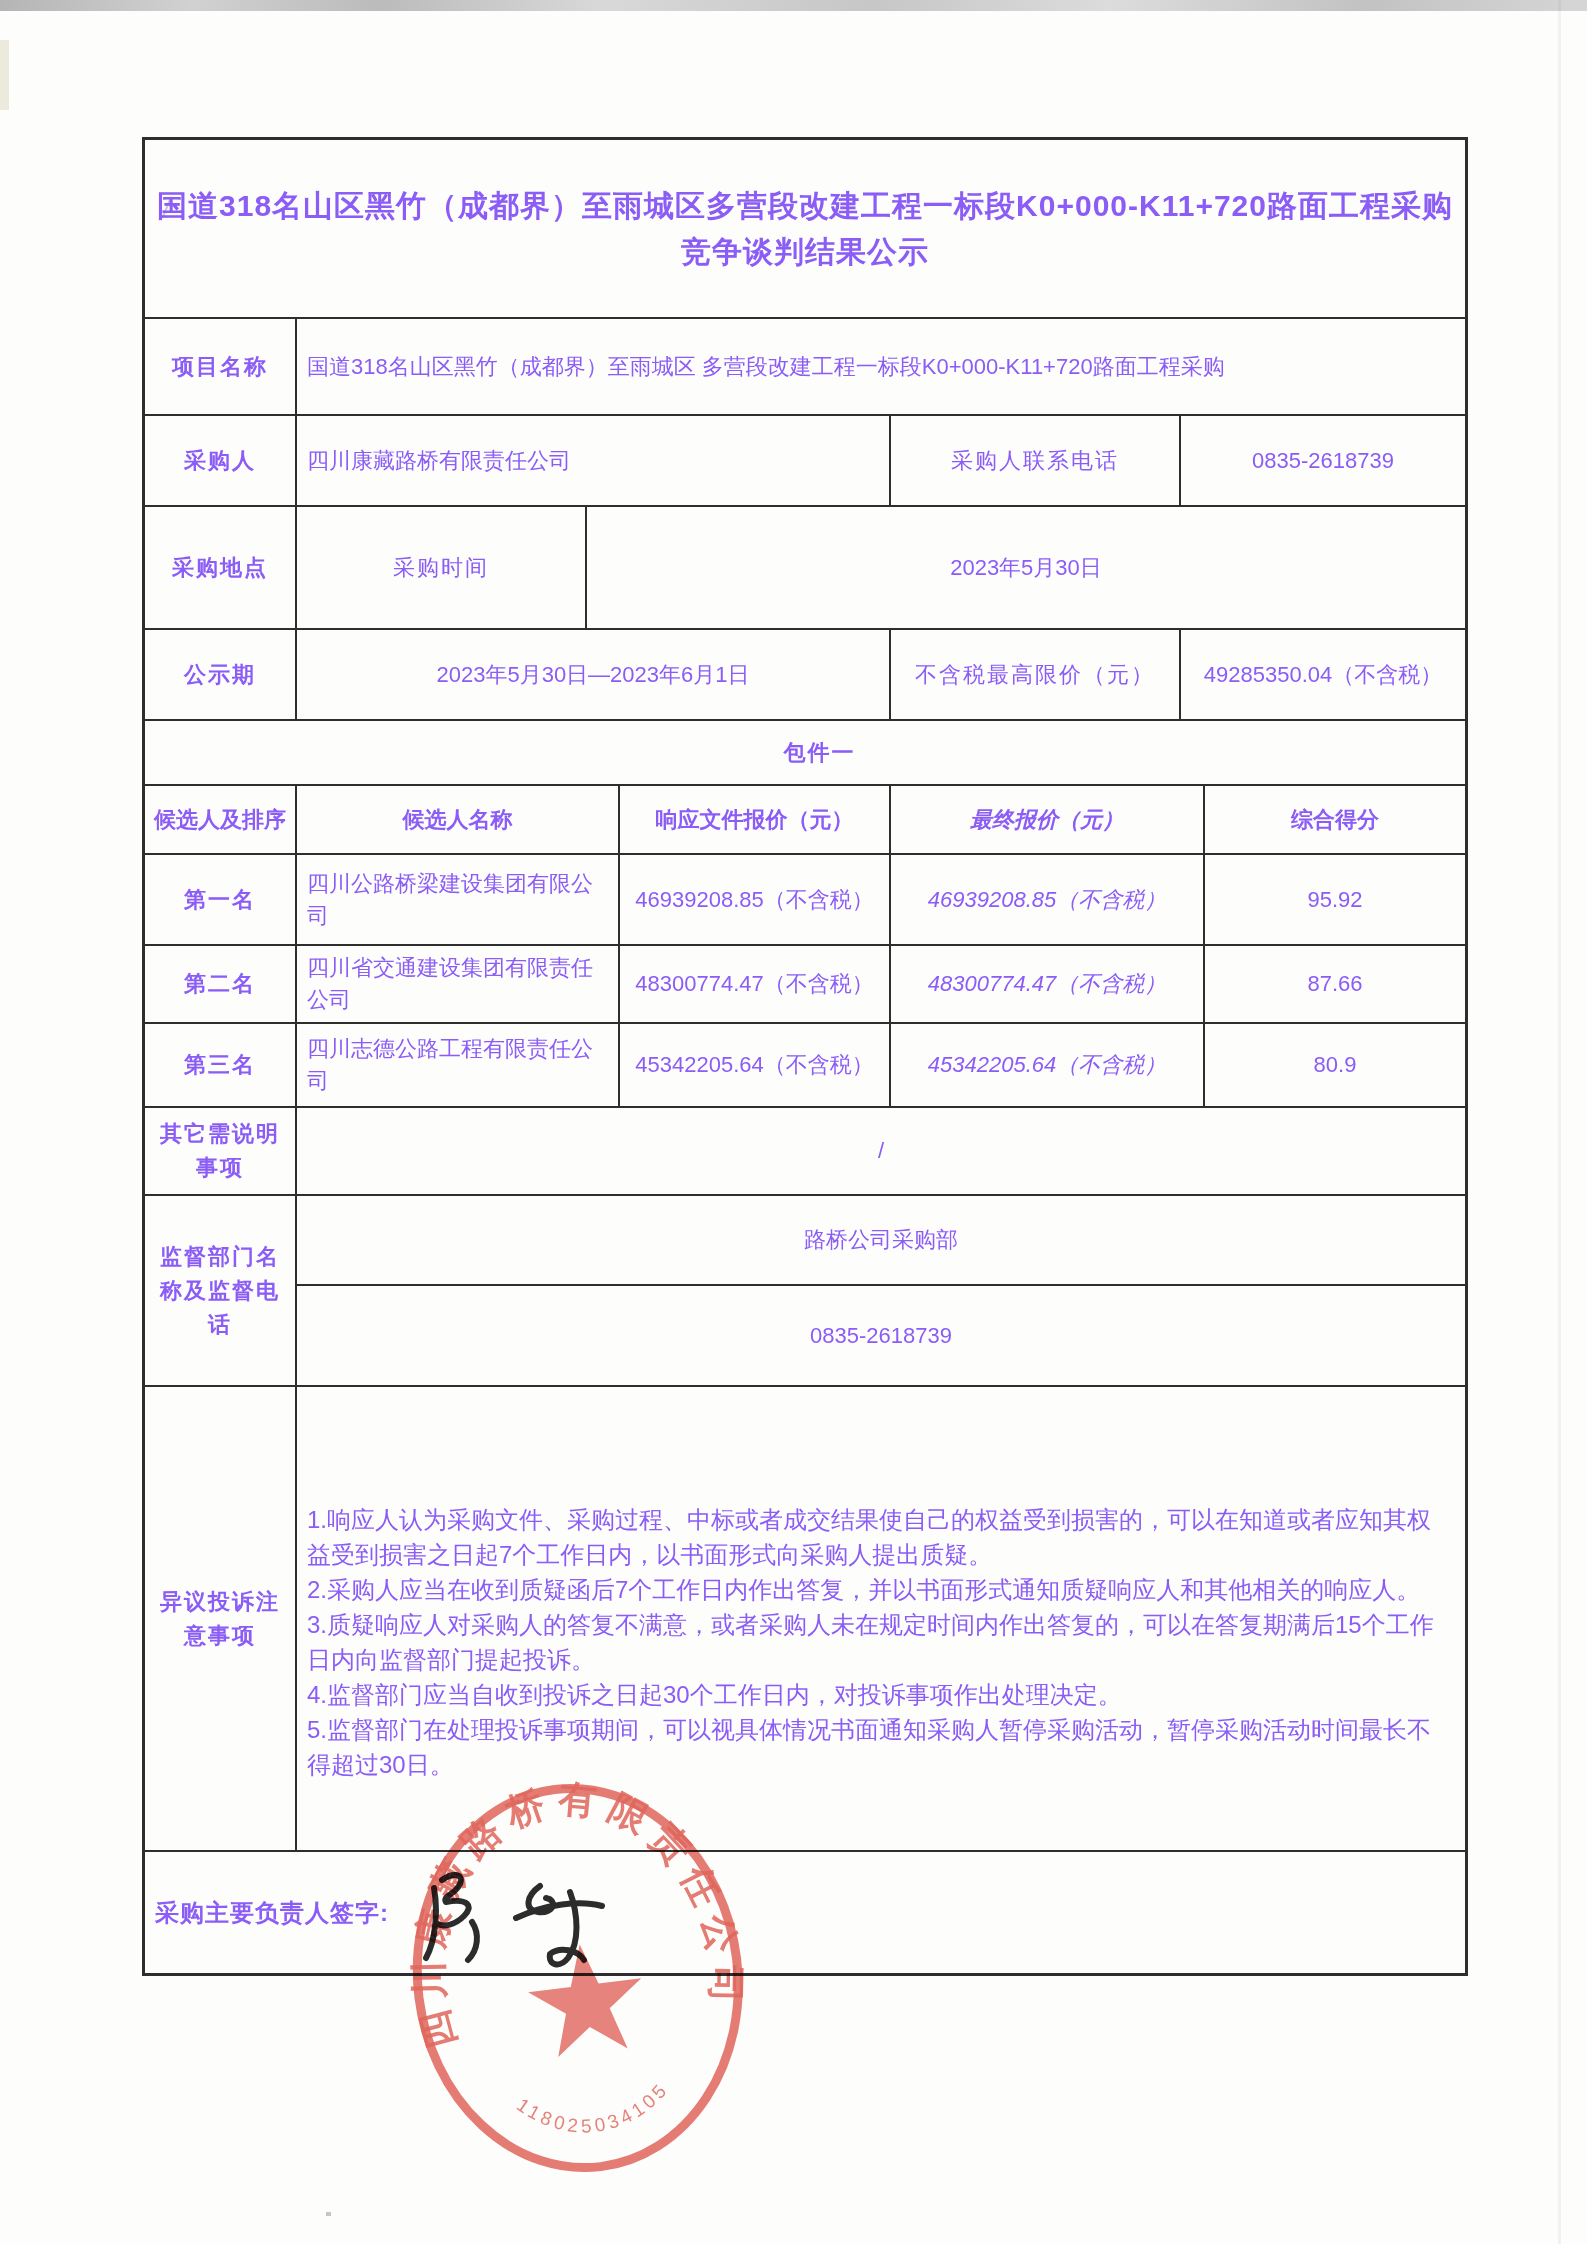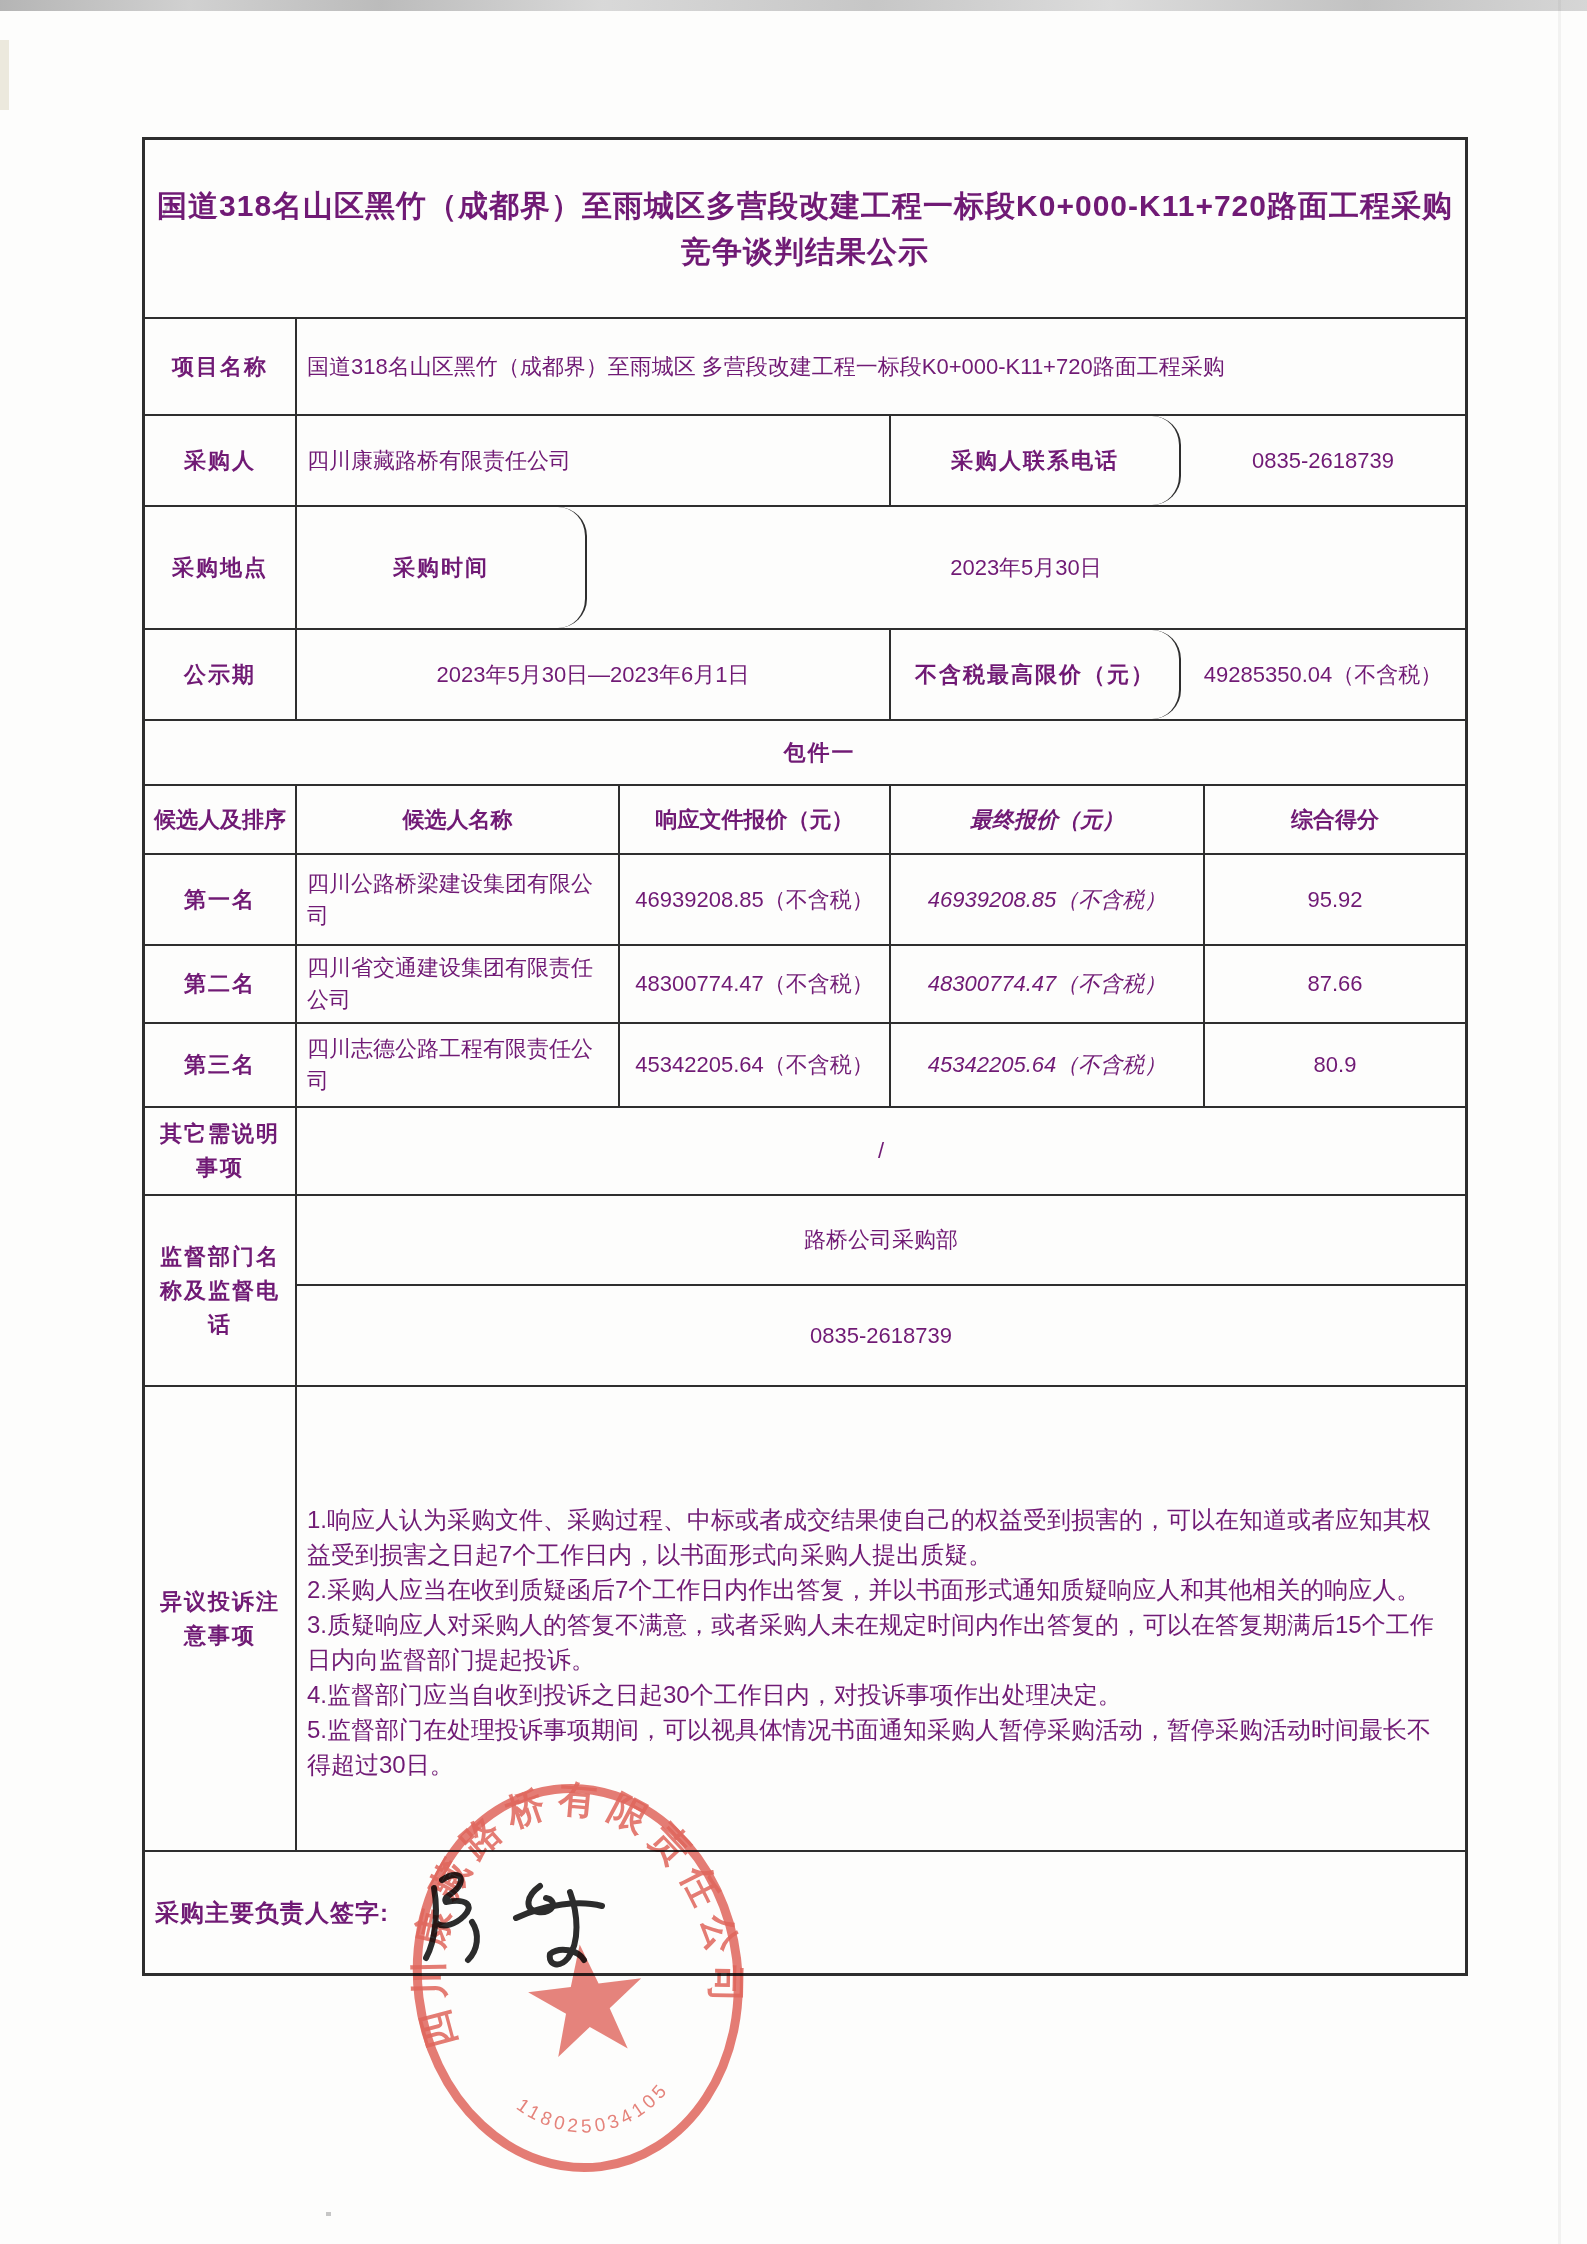--- a/index.html
+++ b/index.html
@@ -1,21 +1,21 @@
 <!DOCTYPE html>
 <html><head>
 <meta charset="utf-8">
 <style>
   html,body{margin:0;padding:0;background:#ffffff;}
   .sheet{
     position:relative;
     width:1587px;height:2244px;
     background:#fdfdfc;
     font-family:"Liberation Sans","DejaVu Sans",sans-serif;
-    color:#701a75;
+    color:#8b5cf6;
     overflow:hidden;
   }
   
   .scan-top{position:absolute;top:0;left:0;width:100%;height:11px;opacity:.85;
     background:linear-gradient(90deg,#a8a8a8 0%,#c9c9c9 12%,#b0b0b0 24%,#d2d2d2 38%,#bdbdbd 55%,#d6d6d6 70%,#b8b8b8 86%,#cfcfcf 100%);}
   .scan-right{position:absolute;right:26px;top:0;width:3px;height:100%;background:rgba(110,110,110,.08);}
   .mark-left{position:absolute;left:0;top:40px;width:9px;height:70px;background:#dcd5bd;opacity:.5;}
   .mark-slash{position:absolute;left:166px;top:196px;width:2px;height:22px;background:#9a9a9a;transform:rotate(22deg);opacity:.55;}
   .mark-dot{position:absolute;left:326px;top:2212px;width:5px;height:4px;background:#8f8f8f;opacity:.5;}
 
@@ -27,21 +27,21 @@
   .cell:last-child{border-right:none;}
   .grow{flex:1;}
   .w-lab{width:152px;}
   .w-mid{width:594px;}
   .w-c4{width:290px;}
   .w-name{width:323px;}
   .w-doc{width:271px;}
   .w-final{width:314px;font-style:italic;}
   .left{justify-content:flex-start;text-align:left;padding:0 10px;}
   .lbl{font-weight:700;letter-spacing:2px;line-height:34px;}
-  .lbl2{font-weight:700;letter-spacing:2px;border-radius:29px;}
+  .lbl2{font-weight:400;letter-spacing:2px;}
   .bold{font-weight:700;letter-spacing:2px;}
 
   .r-title{height:179px;}
   .title-cell{flex-direction:column;font-size:30px;font-weight:700;line-height:46px;letter-spacing:1px;}
   .r2{height:97px;} .r3{height:91px;} .r4{height:123px;} .r5{height:91px;}
   .r6{height:65px;padding-left:29px;} .r7{height:69px;} .r8{height:91px;} .r9{height:78px;}
   .r10{height:84px;} .r11{height:88px;} .r12{height:191px;} .r13{height:465px;}
   .r14{height:121px;border-bottom:none;}
   .hdr .cell{font-weight:700;}
 

